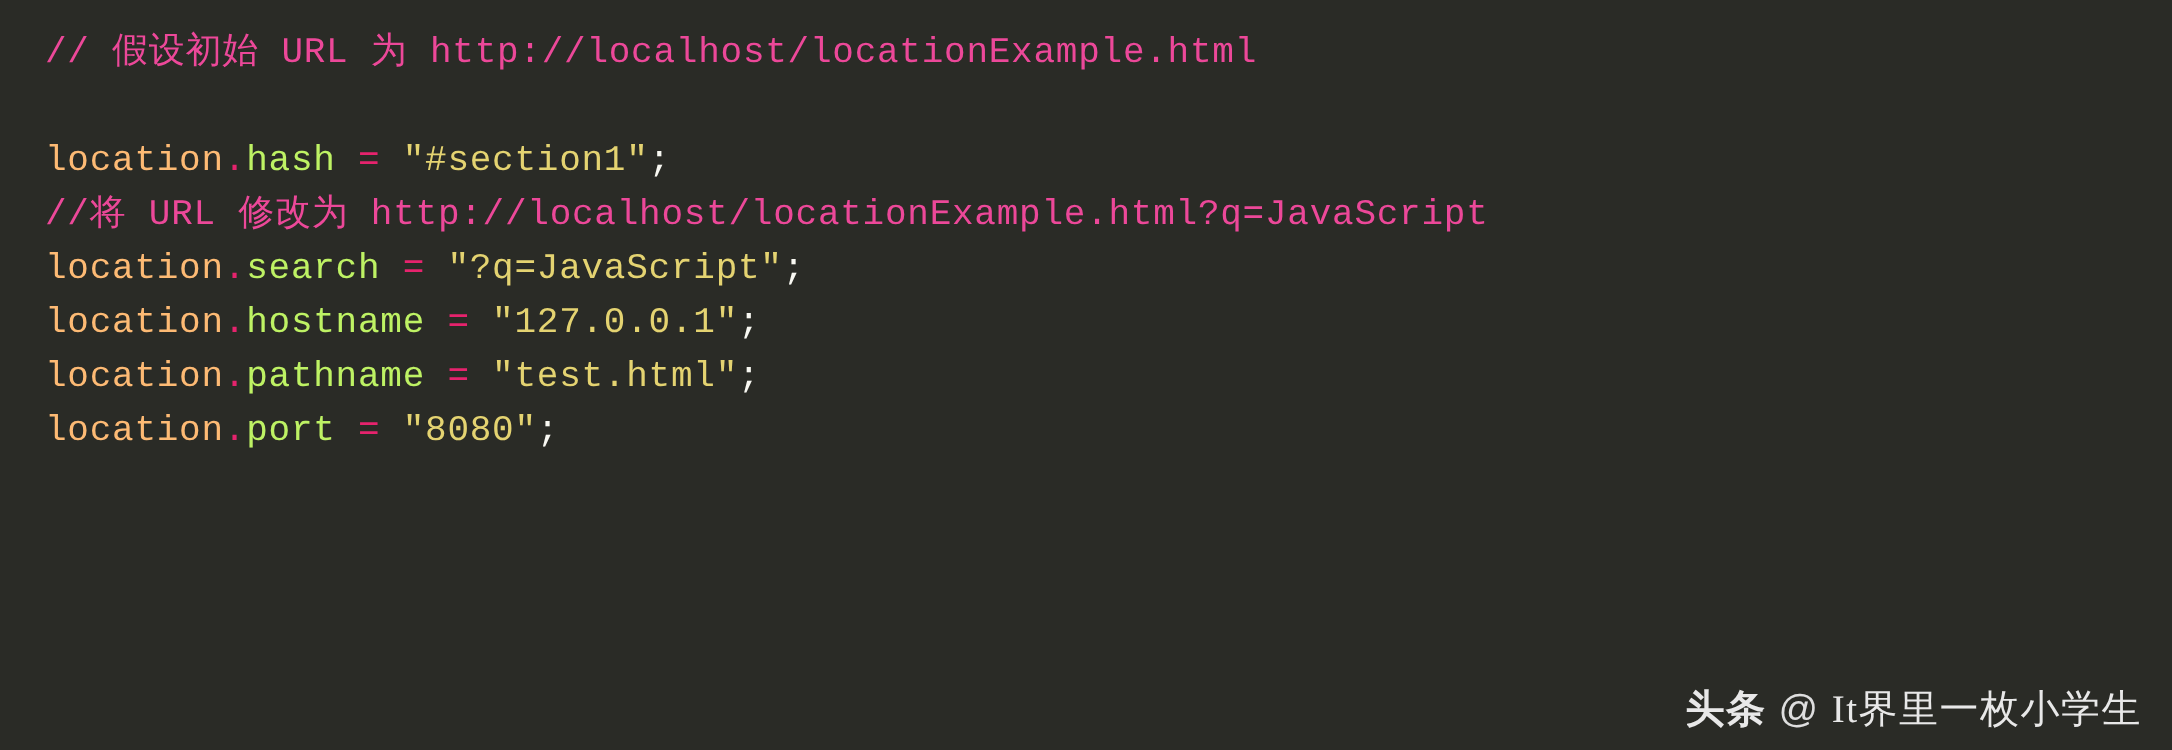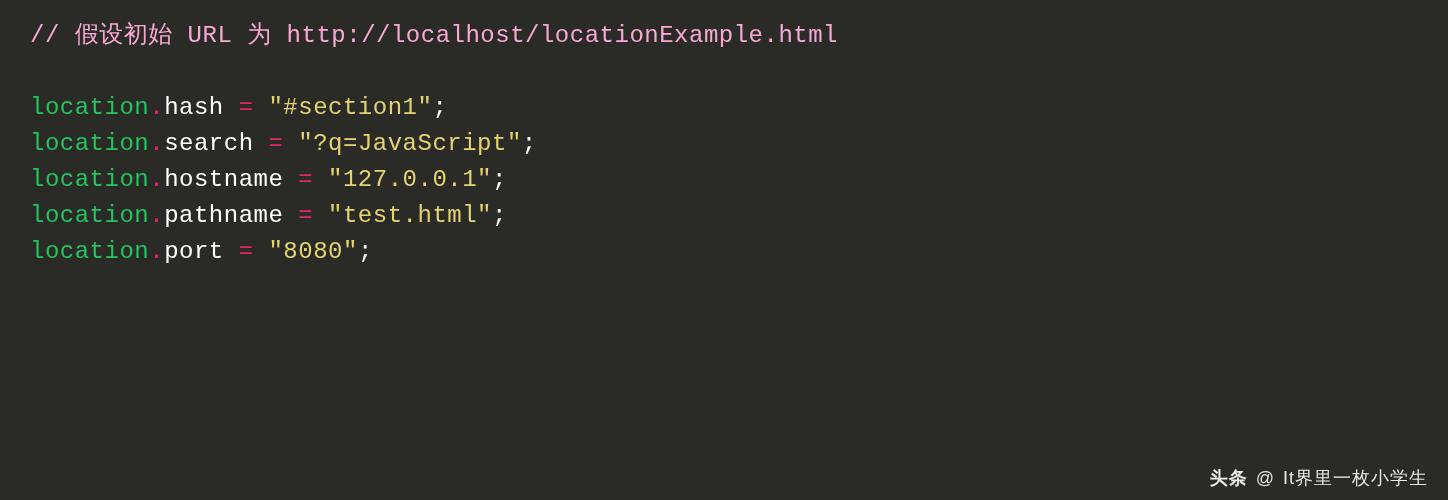--- a/index.html
+++ b/index.html
@@ -9,51 +9,52 @@
     font-size: 24px;
     line-height: 1.5;
     padding: 18px 30px 20px 30px;
     width: 1448px;
     height: 500px;
     overflow: hidden;
     position: relative;
     font-weight: 500;
   }
   .line { white-space: pre; letter-spacing: 0.5px; }
-  .comment { color: #f9a8d4; }
-  .ident { color: #22c55e; text-align: right; }
+  .comment { color: #ec4899; }
+  .ident { color: #fdba74; text-align: right; }
   .punct { color: #f8f8f2; }
   .dot { color: #e6236d; }
-  .prop { color: #ffffff; }
+  .prop { color: #bef264; }
   .eq { color: #e6236d; }
   .string { color: #e4d371; }
   .blank { height: 36px; }
   .watermark {
     position: absolute;
     bottom: 8px;
     right: 20px;
     color: #e8e8e8;
     font-family: "PingFang SC","Microsoft YaHei",sans-serif;
-    font-size: 18px;
+    font-size: 26px;
     display: flex;
     align-items: center;
     gap: 8px;
     letter-spacing: 1px;
   }
   .watermark .label { font-weight: 600; }
   .watermark .at { font-weight: 400; opacity: 0.95; }
-  .watermark .author { font-weight: 400; }
+  .watermark .author { font-weight: 400; font-family: Liberation Serif, serif; }
 </style>
 </head>
 <body>
 
 <div id="code-container">
     <div class="line"><span class="comment">// 假设初始 URL 为 http://localhost/locationExample.html</span></div>
     <div class="blank"></div>
     <div class="line"><span class="ident">location</span><span class="dot">.</span><span class="prop">hash</span> <span class="eq">=</span> <span class="string">"#section1"</span><span class="punct">;</span></div>
+    <div class="line"><span class="comment">//将 URL 修改为 http://localhost/locationExample.html?q=JavaScript</span></div>
     <div class="line"><span class="ident">location</span><span class="dot">.</span><span class="prop">search</span> <span class="eq">=</span> <span class="string">"?q=JavaScript"</span><span class="punct">;</span></div>
     <div class="line"><span class="ident">location</span><span class="dot">.</span><span class="prop">hostname</span> <span class="eq">=</span> <span class="string">"127.0.0.1"</span><span class="punct">;</span></div>
     <div class="line"><span class="ident">location</span><span class="dot">.</span><span class="prop">pathname</span> <span class="eq">=</span> <span class="string">"test.html"</span><span class="punct">;</span></div>
     <div class="line"><span class="ident">location</span><span class="dot">.</span><span class="prop">port</span> <span class="eq">=</span> <span class="string">"8080"</span><span class="punct">;</span></div>
   </div>
 
 <div class="watermark">
   <span class="label">头条</span>
   <span class="at">@</span>
   <span class="author">It界里一枚小学生</span>

